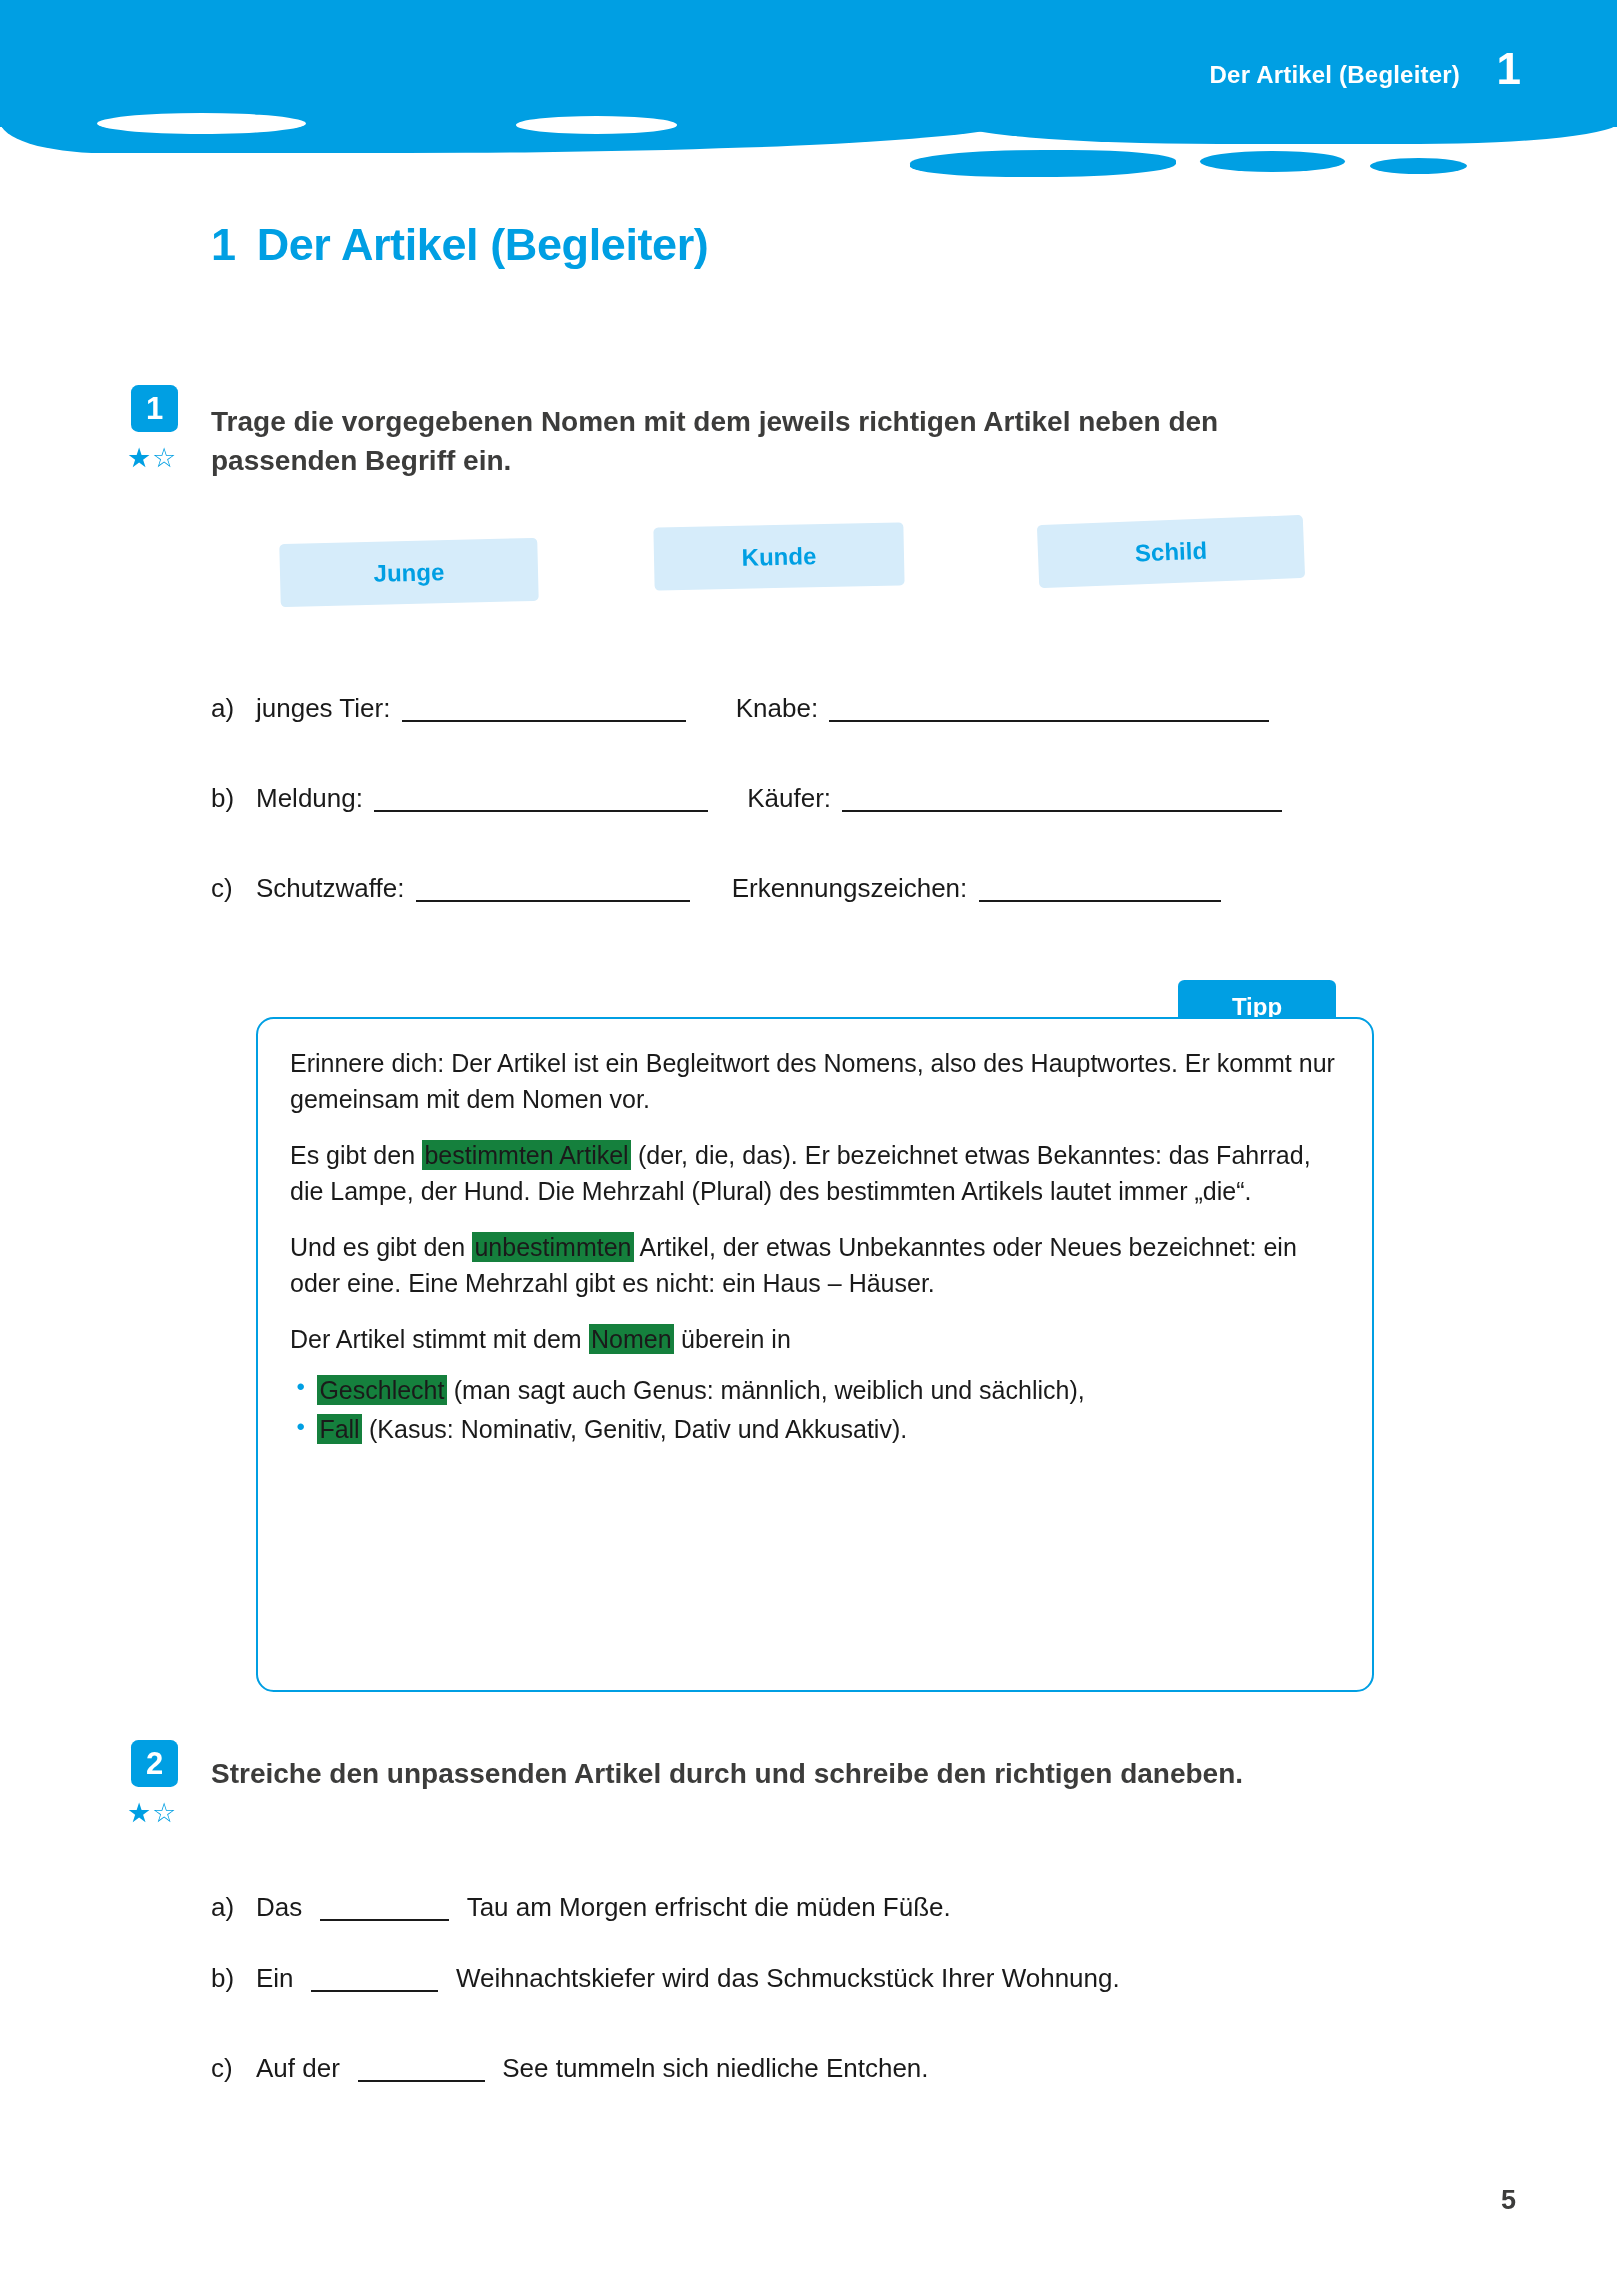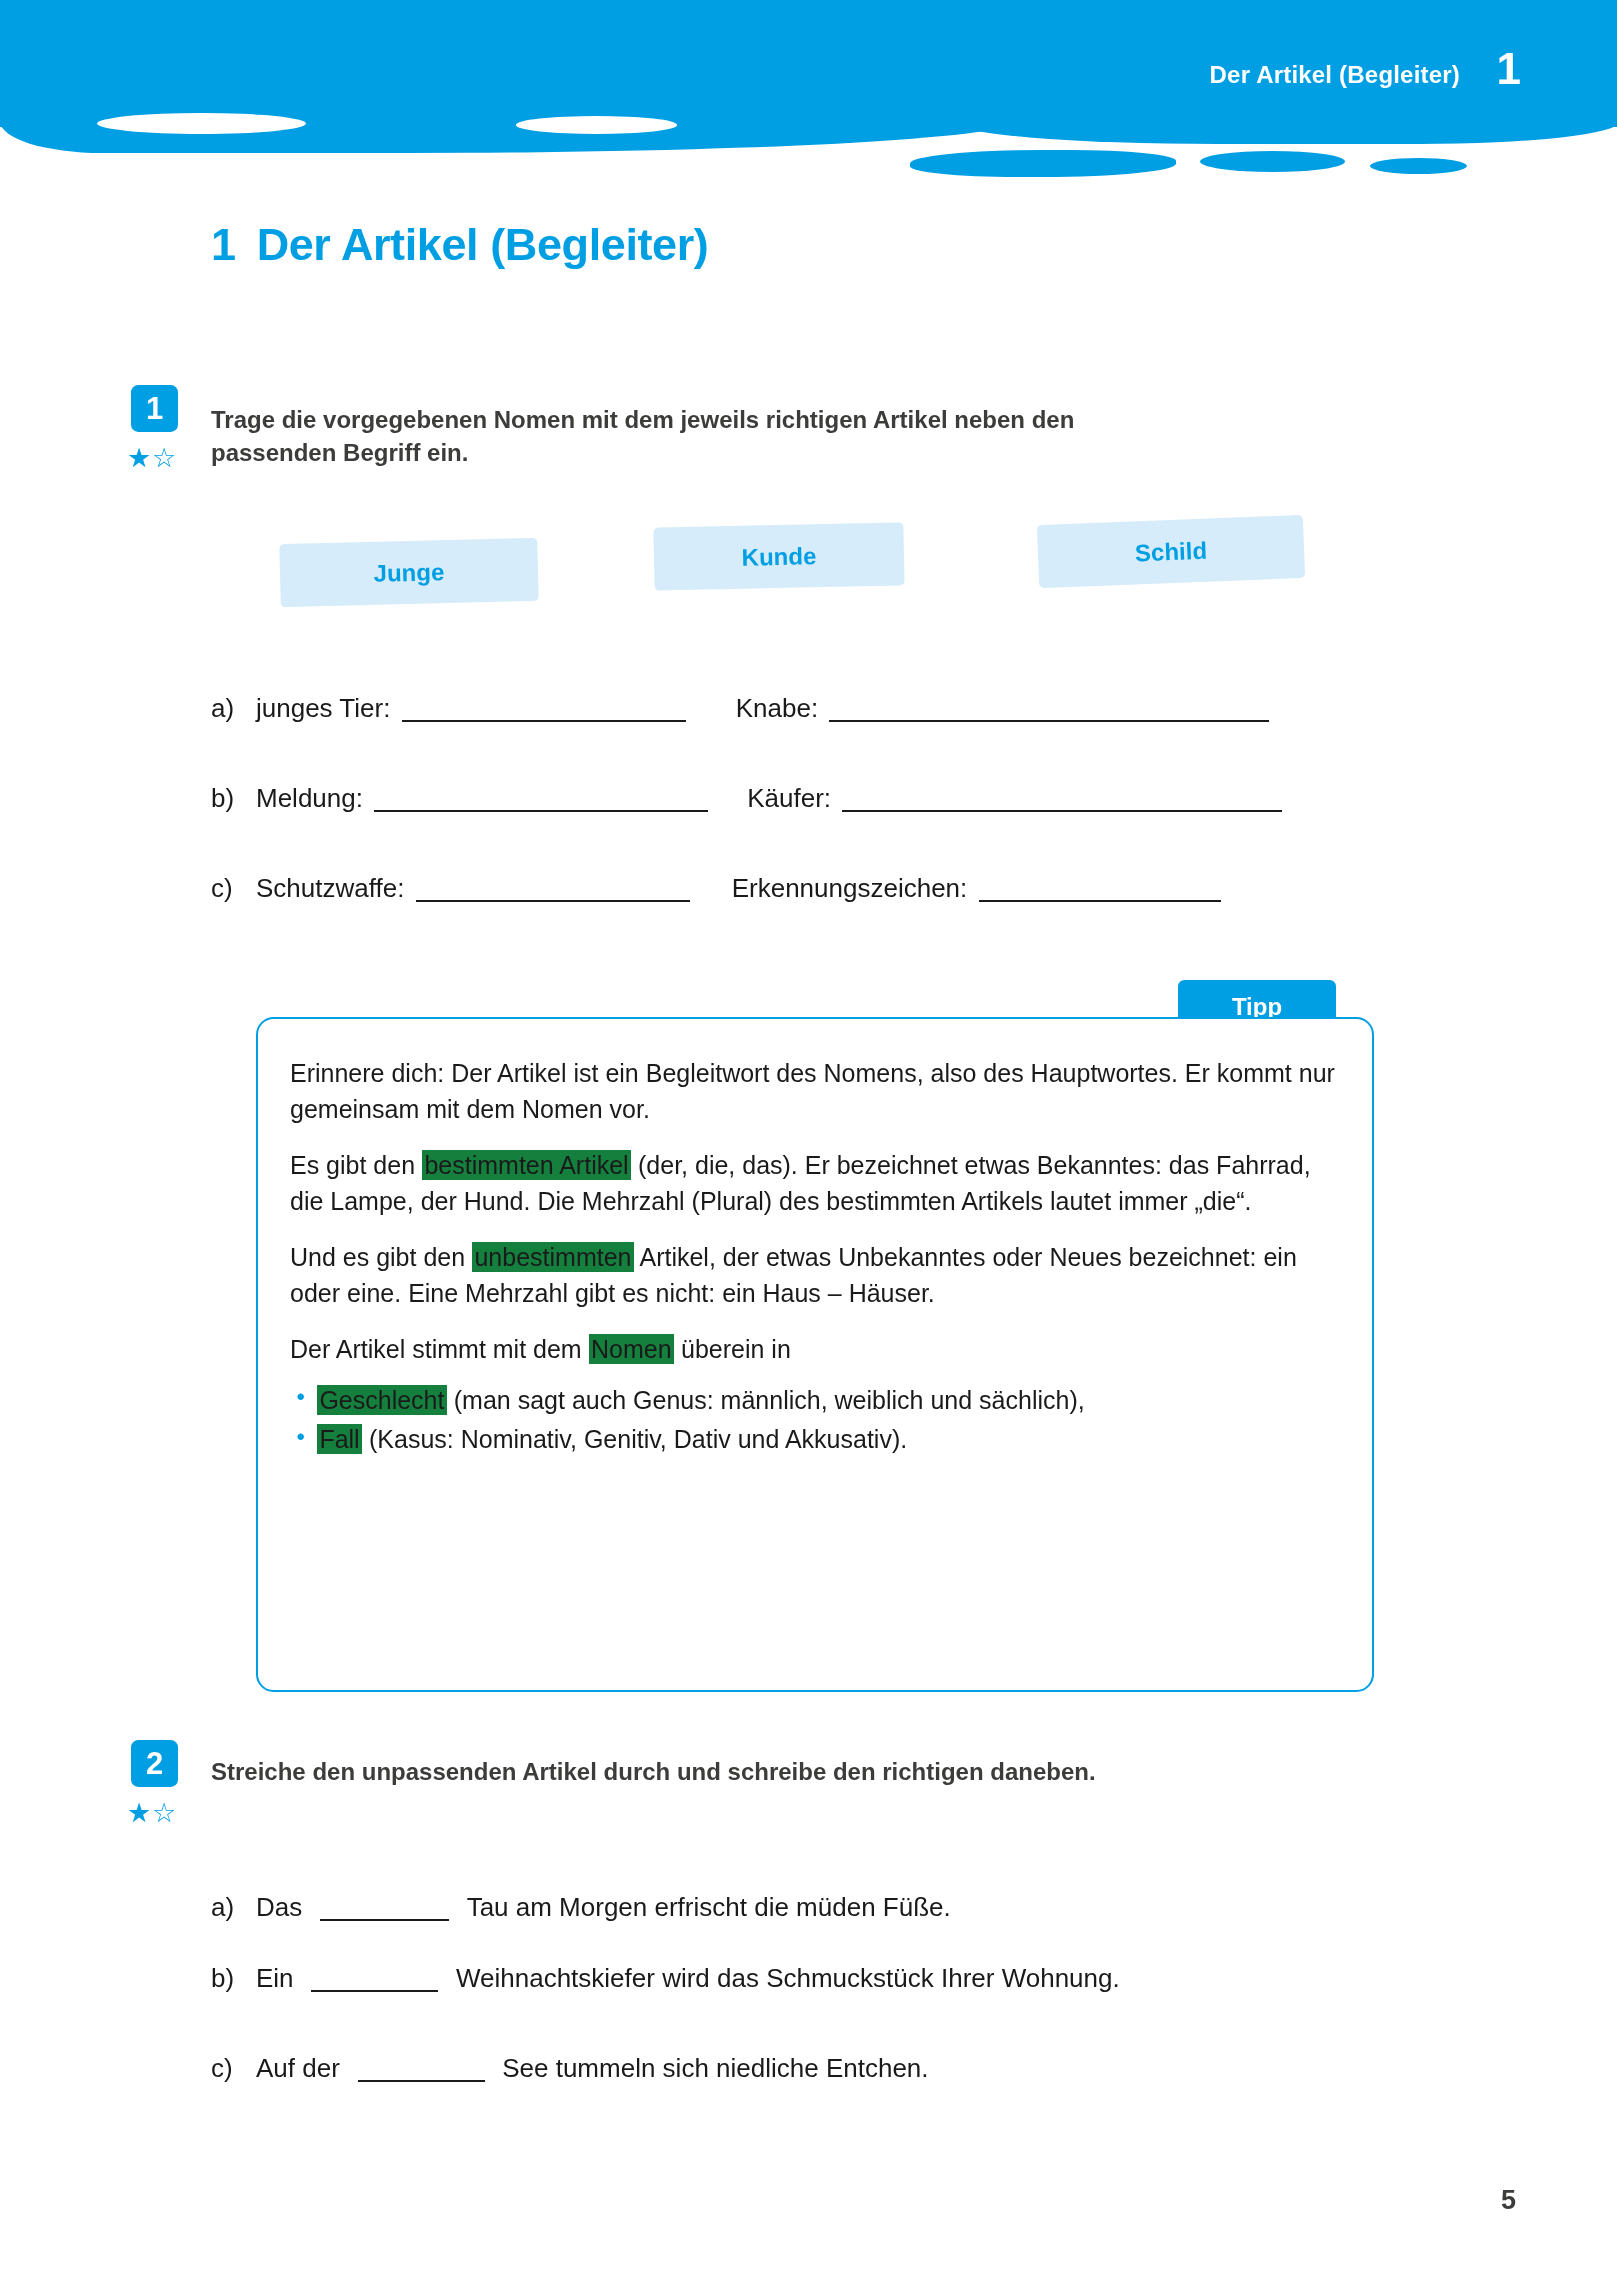--- a/index.html
+++ b/index.html
@@ -128,21 +128,21 @@
   }
   .ex-stars {
     position: absolute;
     font-size: 27px;
     color: #009fe3;
     letter-spacing: 0.8px;
     line-height: 1;
   }
   .ex-instruction {
     position: absolute;
-    font-size: 24px;
+    font-size: 28px;
     font-weight: bold;
     color: #3c3c3b;
     line-height: 1.38;
   }
 
   
   .chip {
     position: absolute;
     background: #d6ecfa;
     color: #009fe3;
@@ -192,21 +192,21 @@
   }
   .tipp-box {
     position: absolute;
     left: 256px;
     top: 1017px;
     width: 1118px;
     height: 675px;
     border: 2.4px solid #009fe3;
     border-radius: 17.7px;
     background: #ffffff;
-    padding: 37px 32px 16px 32px;
+    padding: 27px 32px 16px 32px;
   }
   .tipp-box p {
     margin: 0 0 21px 0;
     font-size: 25px;
     line-height: 1.42;
     color: #1a1a1a;
   }
   .tipp-box ul {
     margin: 0;
     padding: 0;

